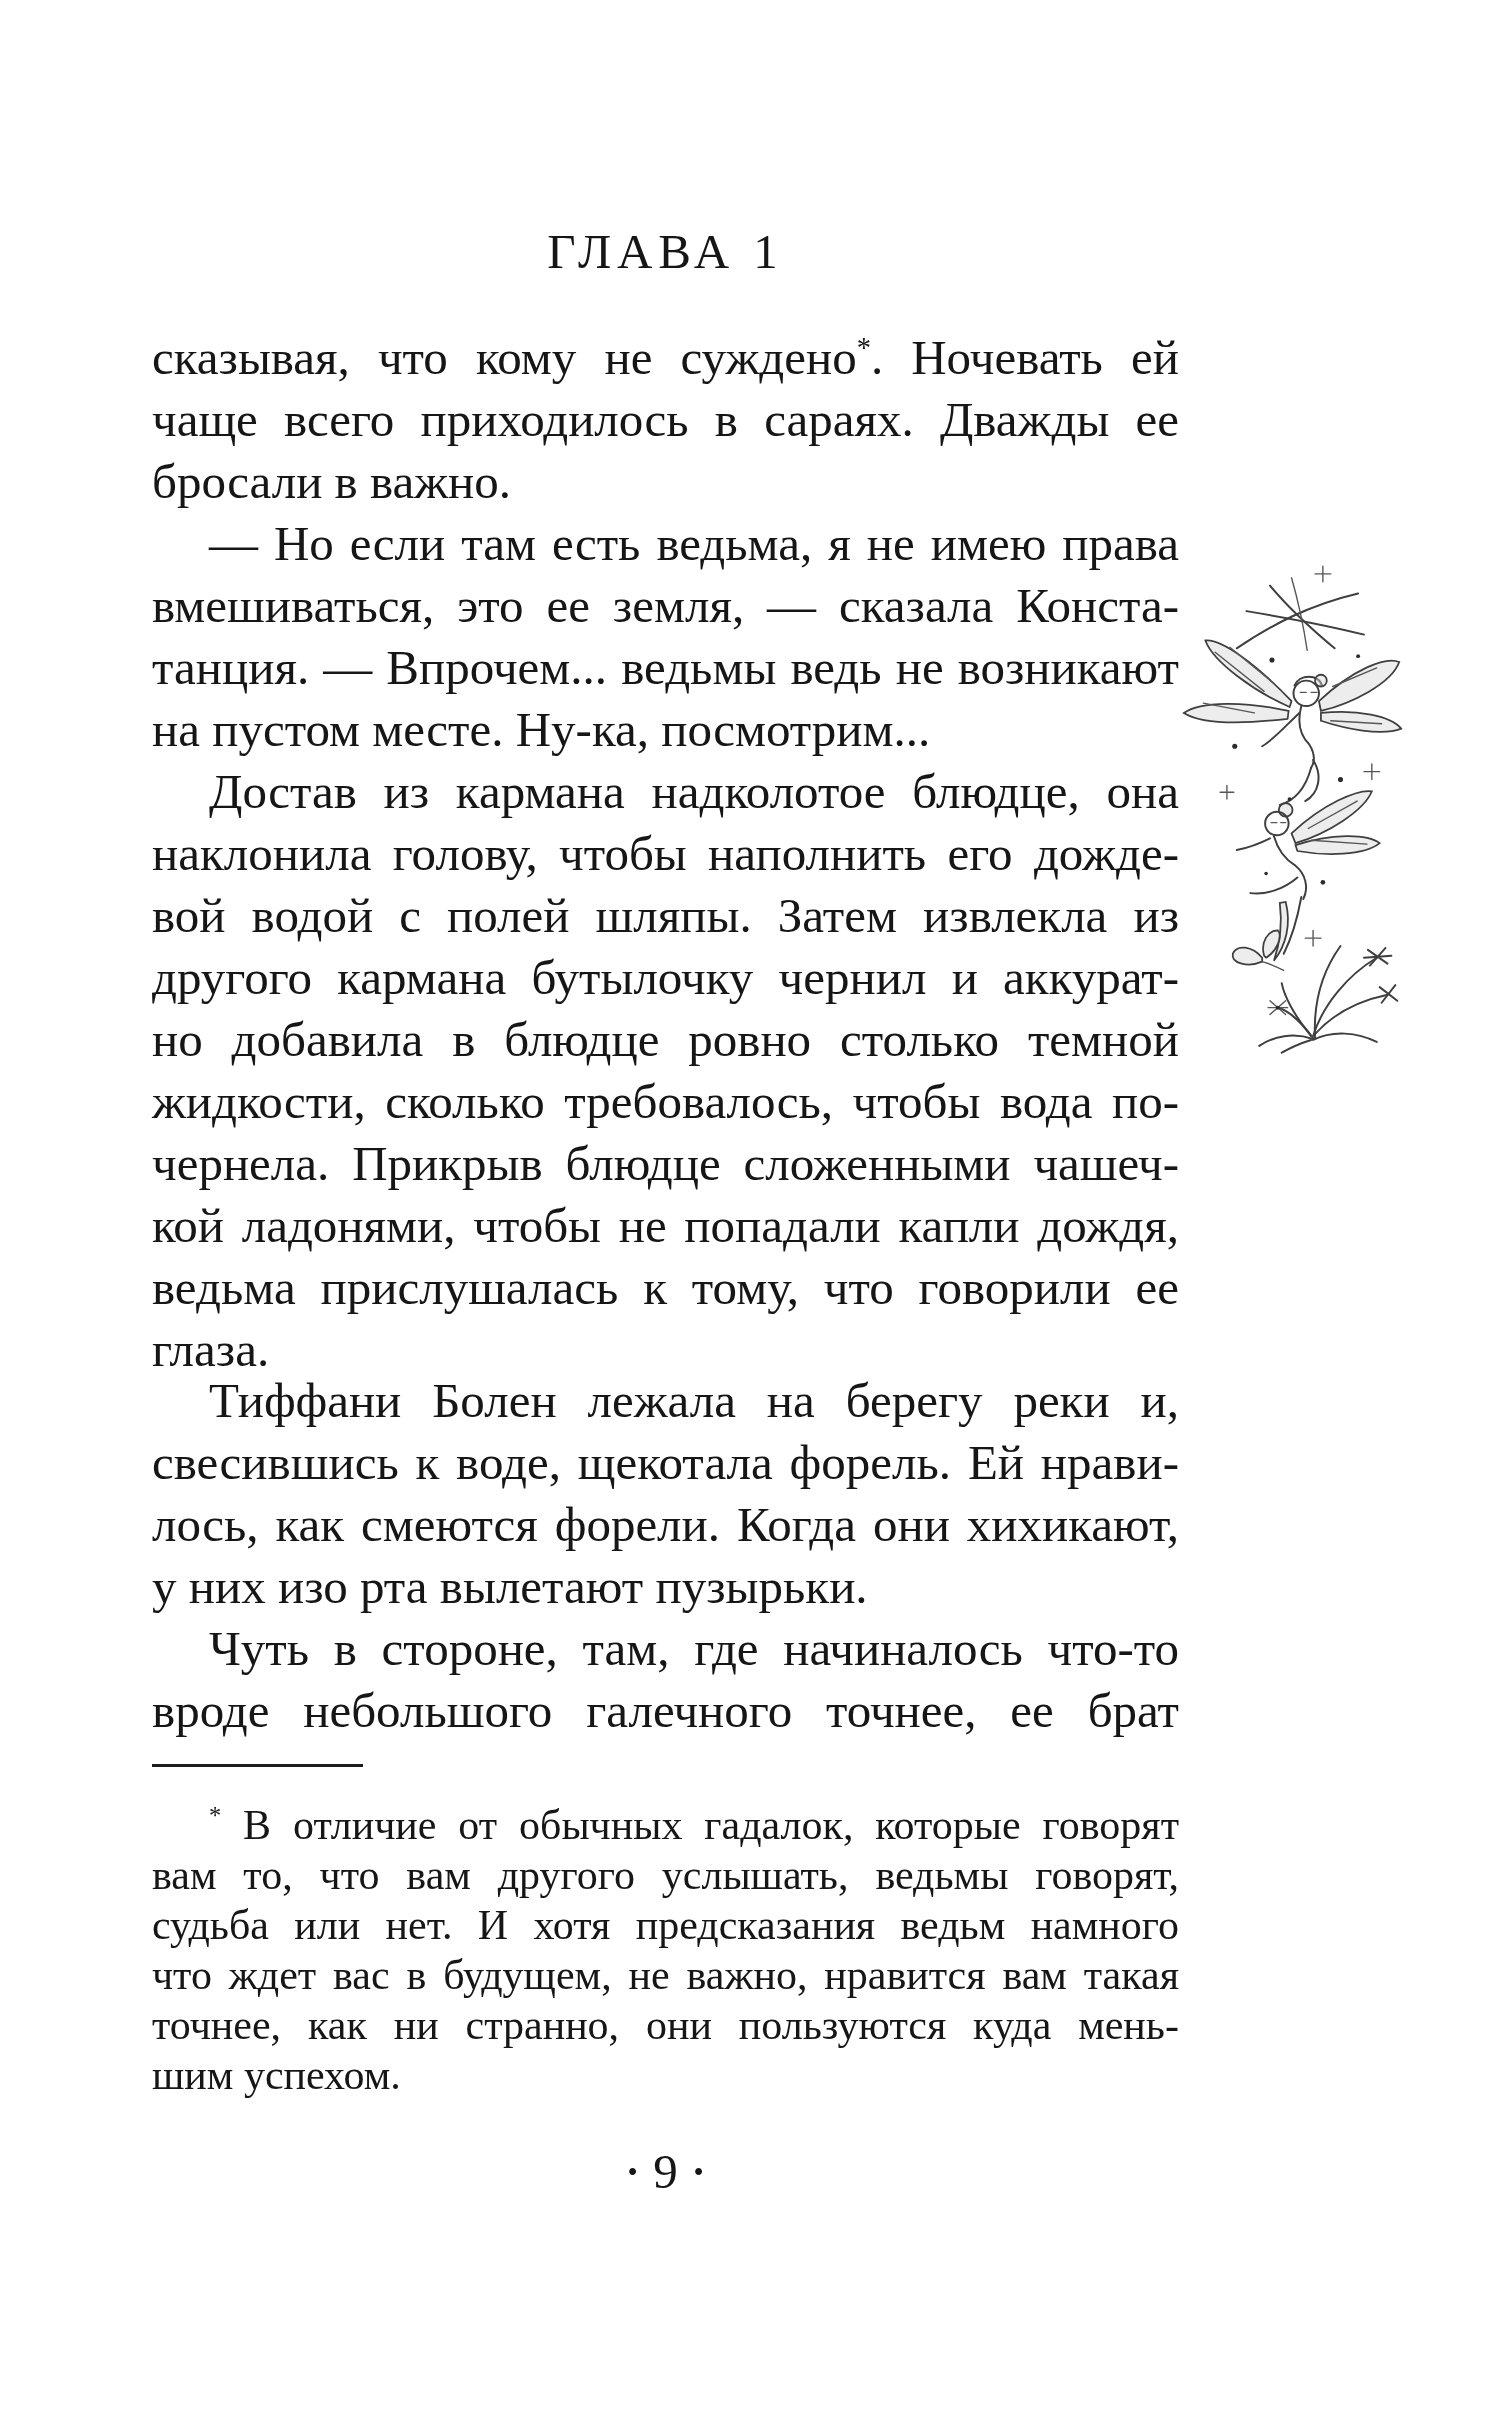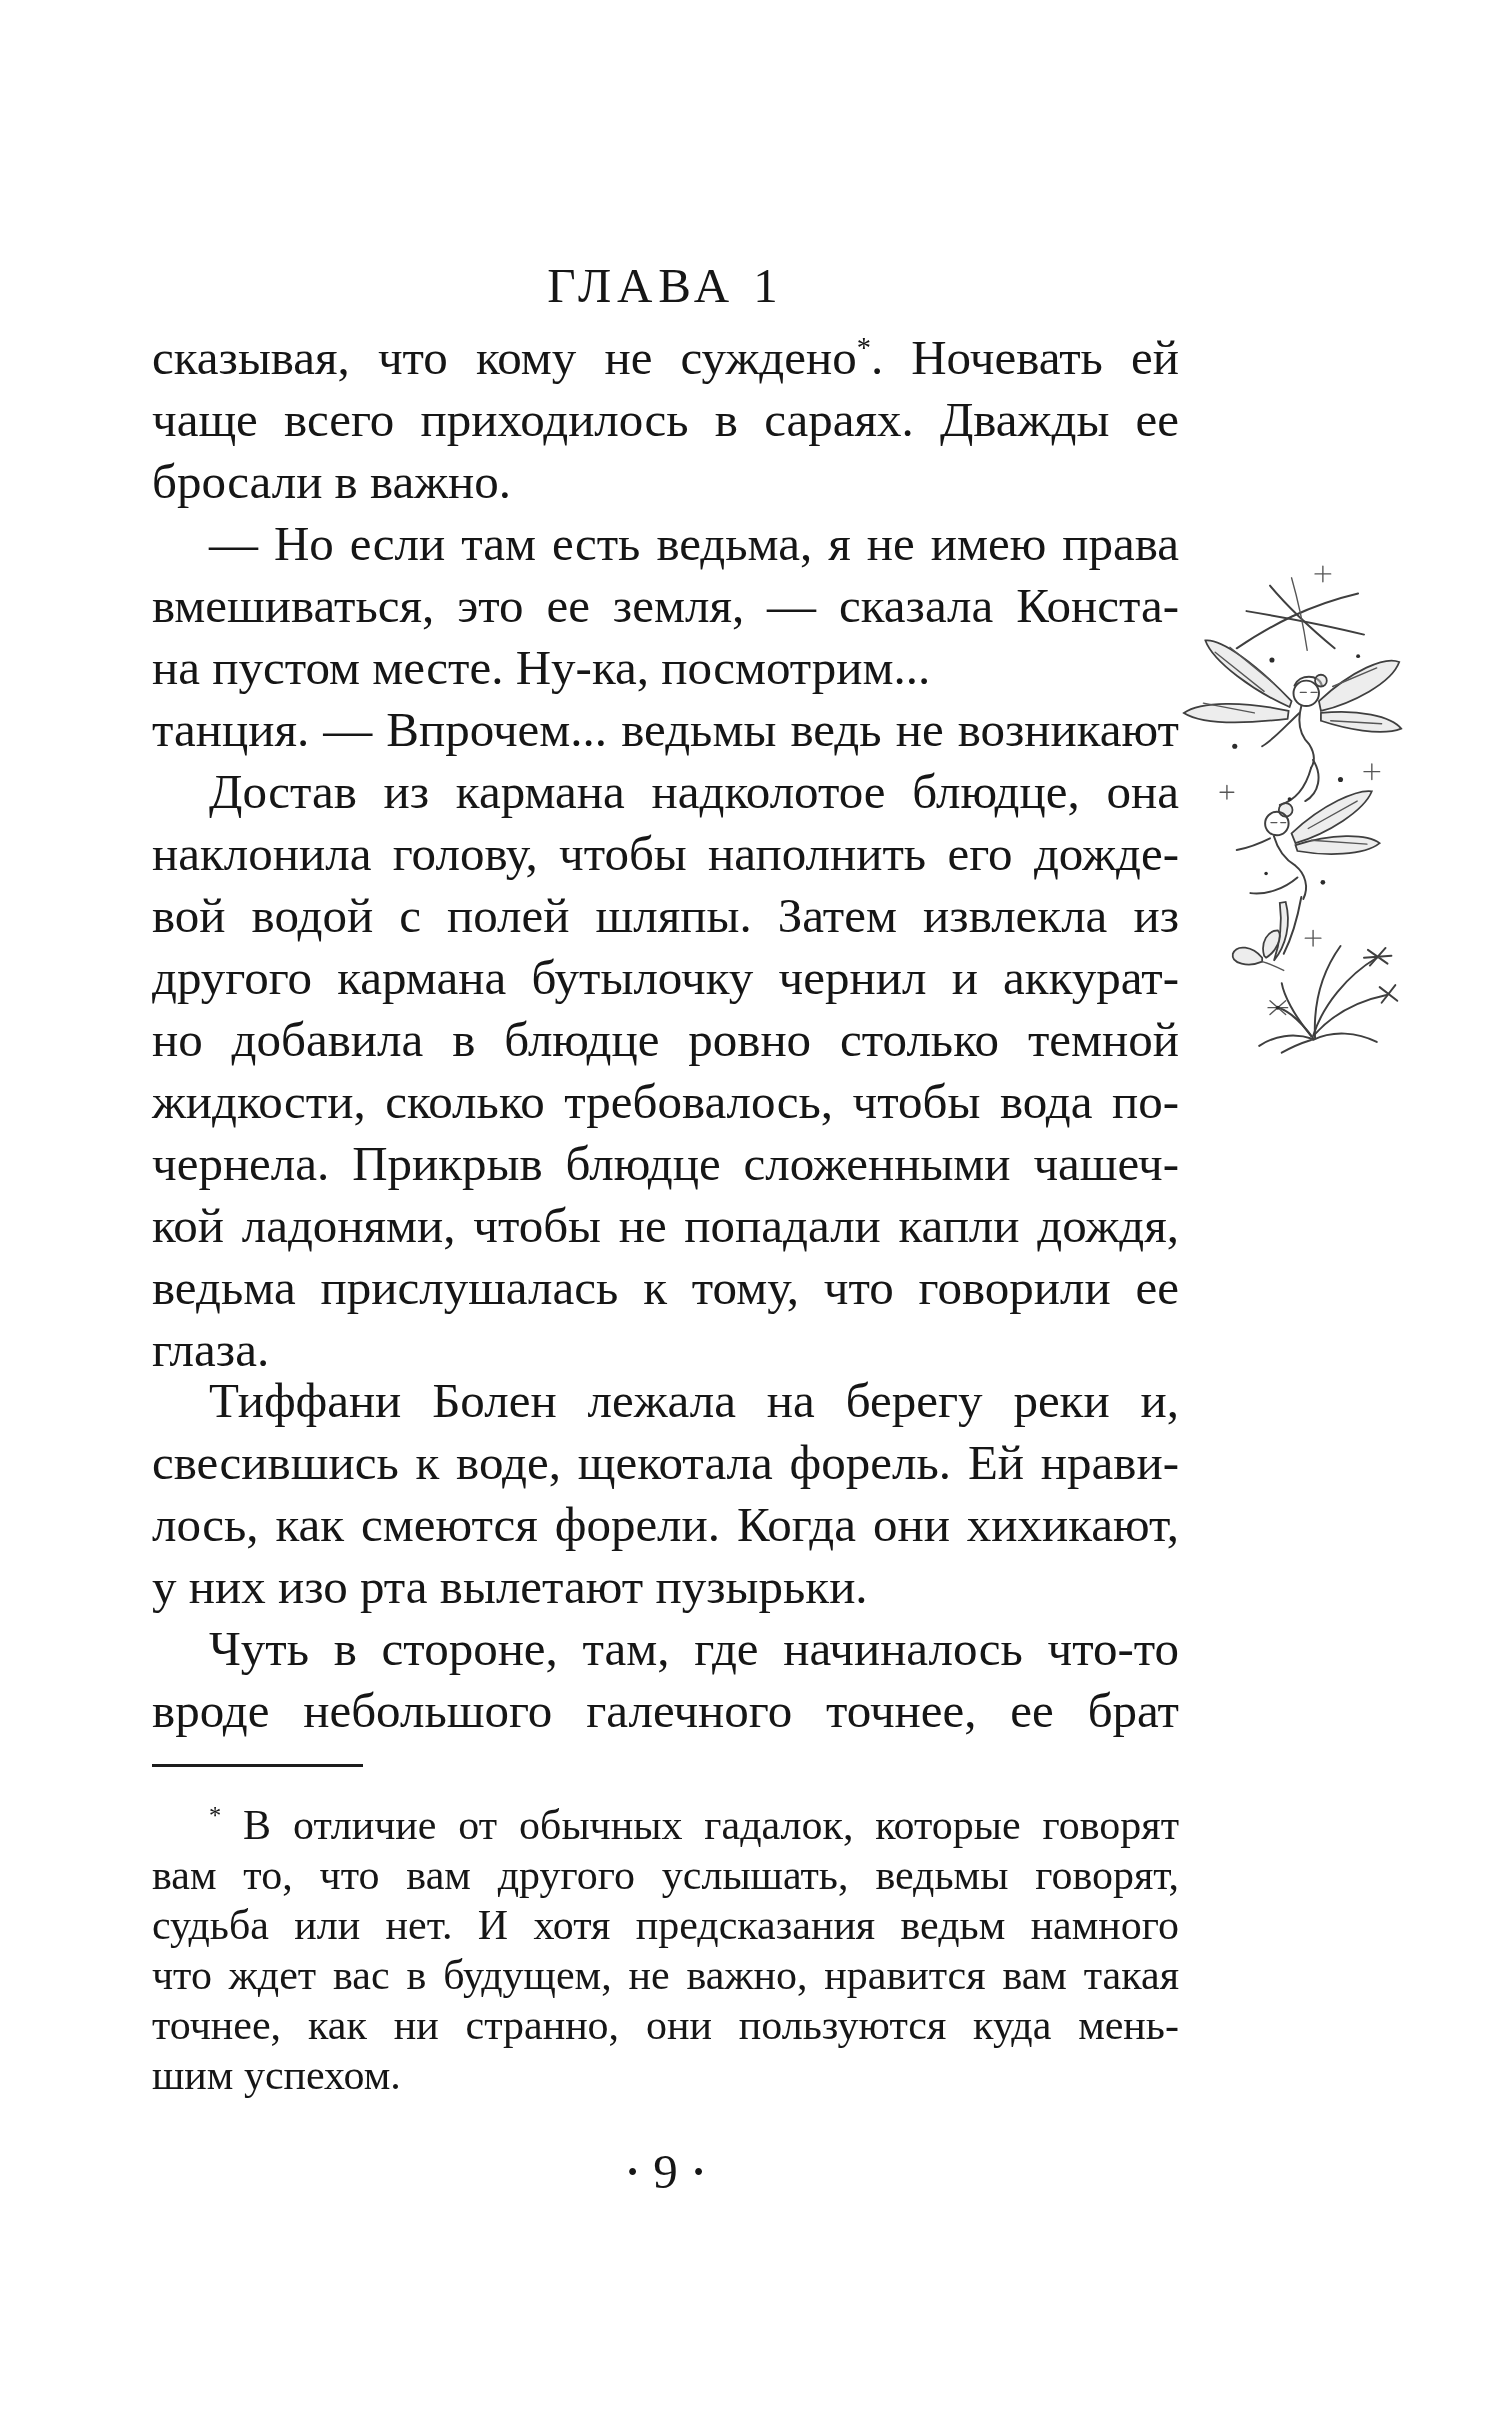--- a/index.html
+++ b/index.html
@@ -5,21 +5,21 @@
   html,body{margin:0;padding:0;}
   body{
     width:1506px;height:2432px;position:relative;overflow:hidden;
     background:#ffffff;color:#161616;
     font-family:"Liberation Serif","DejaVu Serif",serif;
   }
   .page{position:absolute;inset:0;}
   .chapter-title{
     position:absolute;left:152px;top:225px;width:1027px;
     text-align:center;font-size:49px;line-height:53px;
-    letter-spacing:5.9px;white-space:nowrap;margin-top:34px;
+    letter-spacing:5.9px;white-space:nowrap;
   }
   .text-col{
     position:absolute;left:152px;width:1027px;
   }
   .body-block{font-size:49px;line-height:62px;}
   #block1{top:327px;}
   #block2{top:1370px;}
   .line{text-align:justify;text-align-last:justify;}
   .line.end{text-align-last:left;}
   .line.indent{padding-left:57px;}
@@ -50,22 +50,22 @@
 <div class="page">
 
   <div class="chapter-title">ГЛАВА 1</div>
 
   <div id="block1" class="text-col body-block">
       <div class="line">сказывая, что кому не суждено<sup class="ast">*</sup>. Ночевать ей</div>
       <div class="line">чаще всего приходилось в сараях. Дважды ее</div>
       <div class="line end">бросали в важно.</div>
       <div class="line indent">— Но если там есть ведьма, я не имею права</div>
       <div class="line">вмешиваться, это ее земля, — сказала Конста-</div>
+      <div class="line">танция. — Впрочем... ведьмы ведь не возникают</div>
       <div class="line end">на пустом месте. Ну-ка, посмотрим...</div>
-      <div class="line">танция. — Впрочем... ведьмы ведь не возникают</div>
       <div class="line indent">Достав из кармана надколотое блюдце, она</div>
       <div class="line">наклонила голову, чтобы наполнить его дожде-</div>
       <div class="line">вой водой с полей шляпы. Затем извлекла из</div>
       <div class="line">другого кармана бутылочку чернил и аккурат-</div>
       <div class="line">но добавила в блюдце ровно столько темной</div>
       <div class="line">жидкости, сколько требовалось, чтобы вода по-</div>
       <div class="line">чернела. Прикрыв блюдце сложенными чашеч-</div>
       <div class="line">кой ладонями, чтобы не попадали капли дождя,</div>
       <div class="line">ведьма прислушалась к тому, что говорили ее</div>
       <div class="line end">глаза.</div>

